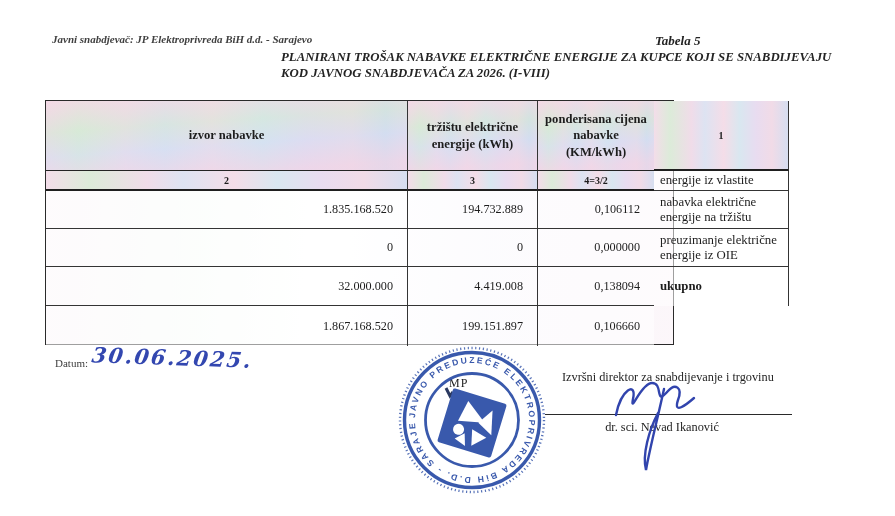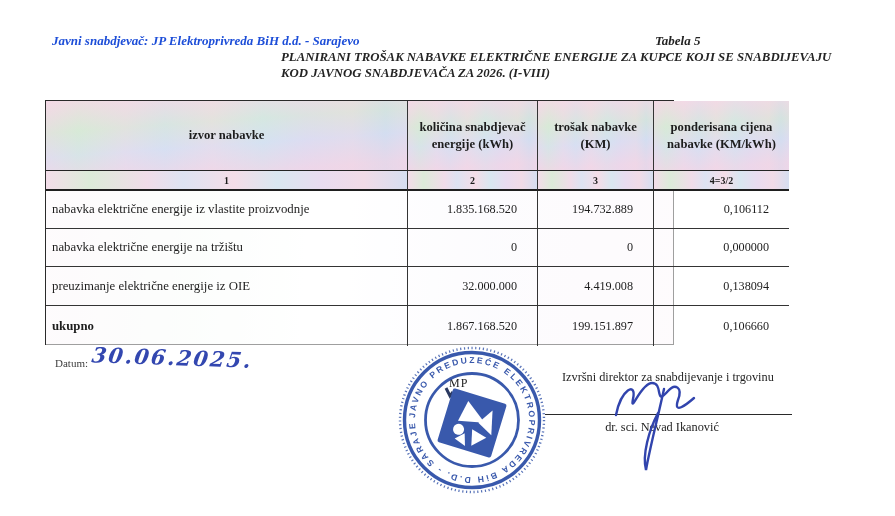--- a/index.html
+++ b/index.html
@@ -6,22 +6,22 @@
   body{
     width:895px;height:516px;position:relative;overflow:hidden;
     background:#ffffff;
     font-family:"Liberation Serif", serif;
     color:#1d1d1d;
   }
   .abs{position:absolute;}
 
   
   .supplier-line{
-    left:52px;top:33px;font-size:13px;font-style:italic;font-weight:600;
-    color:#1d4ed8;white-space:nowrap;
+    left:52px;top:33px;font-size:11px;font-style:italic;font-weight:600;
+    color:#404040;white-space:nowrap;
   }
   .tabela-label{
     left:655px;top:33px;font-size:13px;font-style:italic;font-weight:700;
     color:#242424;white-space:nowrap;
   }
   .doc-title{
     left:281px;top:50px;width:614px;text-align:left;
     font-size:12.8px;font-style:italic;font-weight:700;line-height:15.5px;
     color:#242424;
   }
@@ -64,21 +64,21 @@
         rgba(214,224,244,.55) 60%, rgba(240,214,232,.7) 90%),
       linear-gradient(90deg,#efd9e6 0%,#d9e9d8 9%,#eedae8 22%,#d8dff0 33%,
         #f2dae6 46%,#d4e4ee 60%,#e4d8ee 72%,#eed8e4 85%,#d0daec 94%,#e6d8ea 100%);
   }
   .washsub{
     background:
       linear-gradient(90deg,#f3dde9 0%,#dcebd9 12%,#f0dce9 28%,#dde3f2 38%,
         #f4dde8 52%,#d9e7f0 64%,#e8dcf0 76%,#f1dbe7 88%,#d6def0 100%);
   }
   .cell.src{padding-left:6px;font-size:12.8px;background:rgba(255,255,255,.55);}
-  .cell.num{justify-content:flex-end;padding-right:20px;font-size:12.2px;background:rgba(255,255,255,.55);}
+  .cell.num{justify-content:flex-end;padding-right:14px;font-size:12.2px;background:rgba(255,255,255,.55);}
   .row-total .cell,.cell.total{font-weight:700;}
 
   
   .datum-label{left:55px;top:357px;font-size:11px;color:#3c3c3c;text-align:right;}
   .datum-value{
     left:92px;top:345px;font-size:21px;color:#3347b0;
     font-family:"DejaVu Serif", serif;font-style:italic;font-weight:700;
     letter-spacing:2px;transform:rotate(2deg) skewX(-6deg);
     white-space:nowrap;
   }
@@ -95,22 +95,21 @@
 <div class="abs supplier-line">Javni snabdjevač: JP Elektroprivreda BiH d.d. - Sarajevo</div>
 <div class="abs tabela-label">Tabela 5</div>
 <div class="abs doc-title">
   <div>PLANIRANI TROŠAK NABAVKE ELEKTRIČNE ENERGIJE ZA KUPCE KOJI SE SNABDIJEVAJU</div>
   <div>KOD JAVNOG SNABDJEVAČA ZA 2026. (I-VIII)</div>
 </div>
 
 <div class="abs tbl">
 
   <div class="cell h wash">izvor nabavke</div>
-  <div class="cell h wash">količina snabdjevač energije (kWh)</div>
-  <div class="cell h wash">trošak nabavke (KM)</div>
+  <div class="cell h wash">tržištu električne energije (kWh)</div>
   <div class="cell h wash lastcol">ponderisana cijena nabavke (KM/kWh)</div>
 
   <div class="cell s washsub">1</div>
   <div class="cell s washsub">2</div>
   <div class="cell s washsub">3</div>
   <div class="cell s washsub lastcol">4=3/2</div>
 
   <div class="cell src">nabavka električne energije iz vlastite proizvodnje</div>
   <div class="cell num">1.835.168.520</div>
   <div class="cell num">194.732.889</div>

